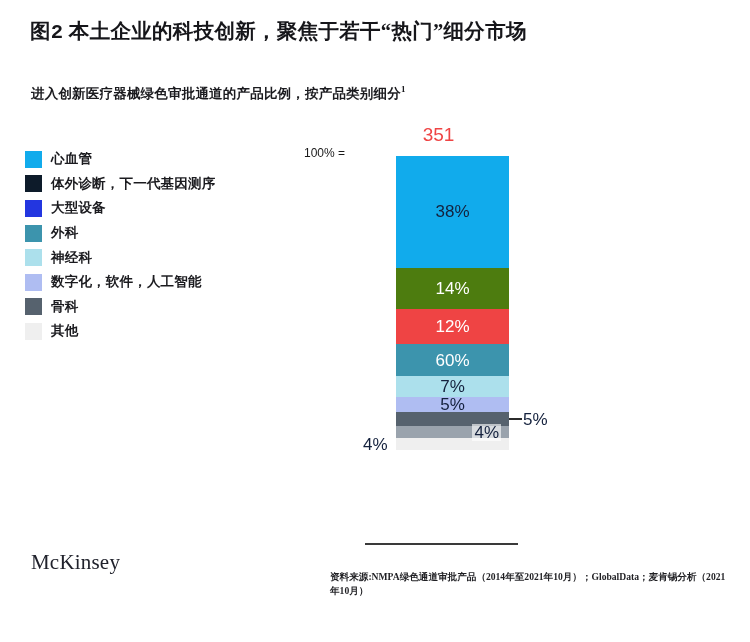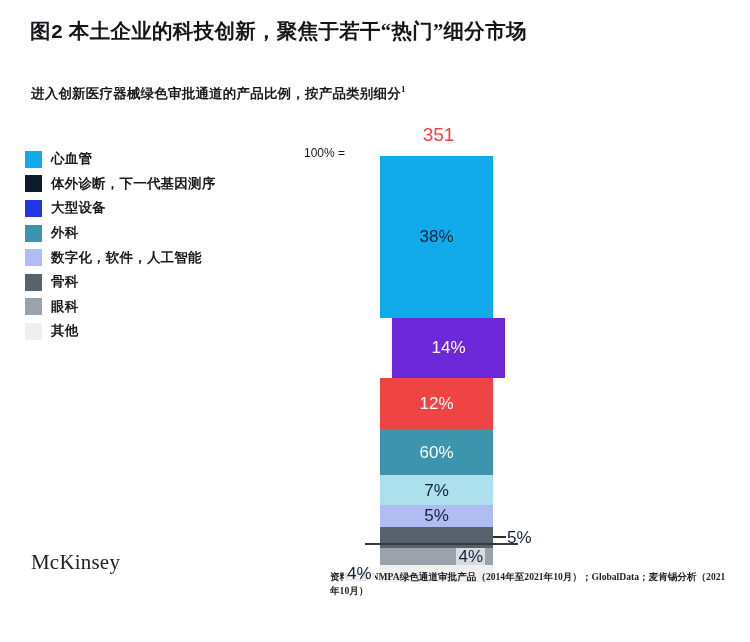--- a/index.html
+++ b/index.html
@@ -72,24 +72,24 @@
     font-weight: bold;
     font-size: 13.5px;
     color: #1b1b1f;
     white-space: nowrap;
     letter-spacing: 0.2px;
   }
 
   
   #chart {
     position: absolute;
-    left: 380px;
+    left: 396px;
     top: 156px;
     width: 113px;
-    height: 426px;
+    height: 294px;
   }
   .seg {
     position: relative;
     width: 100%;
     box-sizing: border-box;
     display: flex;
     align-items: center;
     justify-content: center;
   }
   .seg-label {
@@ -206,45 +206,45 @@
     </div>
     <div class="legend-row">
       <span class="legend-swatch" style="background: rgb(35, 54, 224);"></span>
       <span class="legend-label">大型设备</span>
     </div>
     <div class="legend-row">
       <span class="legend-swatch" style="background: rgb(60, 148, 173);"></span>
       <span class="legend-label">外科</span>
     </div>
     <div class="legend-row">
+      <span class="legend-swatch" style="background: rgb(172, 224, 236);"></span>
+      <span class="legend-label">神经科</span>
+    </div>
+    <div class="legend-row">
       <span class="legend-swatch" style="background: rgb(175, 189, 242);"></span>
       <span class="legend-label">数字化，软件，人工智能</span>
     </div>
     <div class="legend-row">
       <span class="legend-swatch" style="background: rgb(86, 98, 110);"></span>
       <span class="legend-label">骨科</span>
-    </div>
-    <div class="legend-row">
-      <span class="legend-swatch" style="background: rgb(154, 163, 173);"></span>
-      <span class="legend-label">眼科</span>
     </div>
     <div class="legend-row">
       <span class="legend-swatch" style="background: rgb(239, 239, 239);"></span>
       <span class="legend-label">其他</span>
     </div>
   </div>
 
 <div id="pct-equals">100% =</div>
 <div id="total-label">351</div>
 
 <div id="chart">
     <div class="seg" title="心血管" style="background: rgb(17, 171, 236); height: 38%;">
       <span class="seg-label dark">38%</span>
     </div>
-    <div class="seg" title="体外诊断，下一代基因测序" style="background: #6d28d9; height: 14%; margin-left: 12px;">
+    <div class="seg" title="体外诊断，下一代基因测序" style="background: #4d7c0f; height: 14%;">
       <span class="seg-label light">14%</span>
     </div>
     <div class="seg" title="大型设备" style="background: #ef4444; height: 12%;">
       <span class="seg-label light">12%</span>
     </div>
     <div class="seg" title="外科" style="background: rgb(60, 148, 173); height: 11%;">
       <span class="seg-label light">60%</span>
     </div>
     <div class="seg" title="神经科" style="background: rgb(172, 224, 236); height: 7%;">
       <span class="seg-label dark">7%</span>

